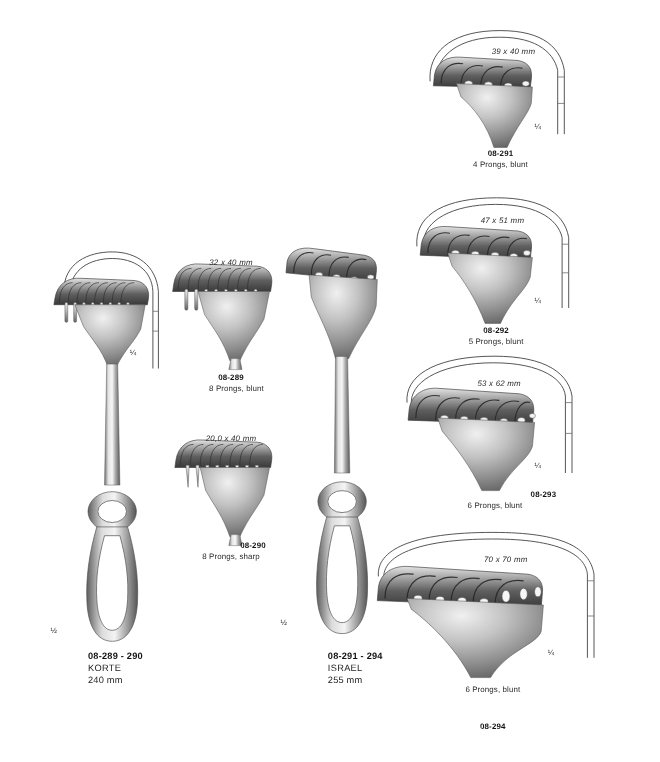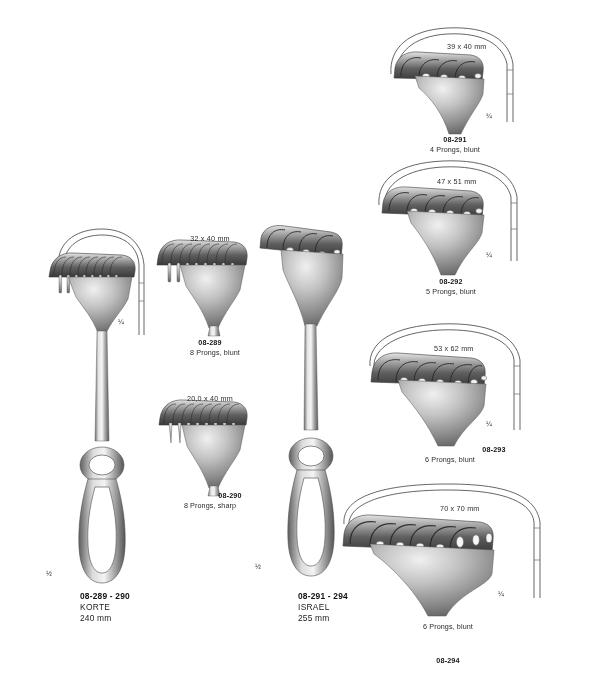--- a/index.html
+++ b/index.html
@@ -29,20 +29,21 @@
   .lbl {
     position: absolute;
     white-space: nowrap;
     line-height: 1.25;
   }
   .dim-label {
     font-size: 7.2px;
     color: #2b2b2b;
     letter-spacing: .2px;
     text-align: right;
+    font-style: italic;
   }
   .ref-code {
     font-size: 7.2px;
     font-weight: bold;
     color: #141414;
     letter-spacing: .15px;
     text-align: center;
   }
   .ref-desc {
     font-size: 7.2px;
@@ -327,21 +328,21 @@
       </g>
       <path d="M30,54 L99,57 L98,72 C95,82 85,92 76,112 L64,112 C58,92 46,76 34,66 Z" fill="url(#bladeG)" stroke="#575757" stroke-width=".5"></path>
     </svg>
 
     <div class="lbl dim-label" style="left:62px; top:20px;">39 x 40 mm</div>
     <span class="scale-frac" style="left:101px; top:90px;">¼</span>
     <div class="lbl ref-code" style="left:70px; top:113px; transform:translateX(-50%);">08-291</div>
     <div class="lbl ref-desc" style="left:70px; top:123px; transform:translateX(-50%);">4 Prongs, blunt</div>
   </div>
 
-  <div class="block" style="left:375px; top:157px; width:215px; height:155px;">
+  <div class="block" style="left:375px; top:176px; width:215px; height:155px;">
     <svg width="215" height="120" viewBox="0 0 215 120">
       <g>
         <path class="sil" d="M4,48 C2,22 24,6 68,4 C114,2 138,16 142,40 L142,104"></path>
         <path class="sil" d="M10,48 C8,28 30,12 68,10 C110,8 132,22 136,40 L136,104"></path>
         <line class="sil-thin" x1="136" y1="46" x2="142" y2="46"></line>
         <line class="sil-thin" x1="136" y1="72" x2="142" y2="72"></line>
       </g>
       <g>
         <path d="M8,46 C10,34 20,29 32,30 L96,34 C107,36 109,43 108,51 L107,60 L7,56 Z" fill="url(#prongG)" stroke="#3b3b3b" stroke-width=".6"></path>
         <g stroke="#262626" stroke-width="1" fill="none" opacity=".9">

